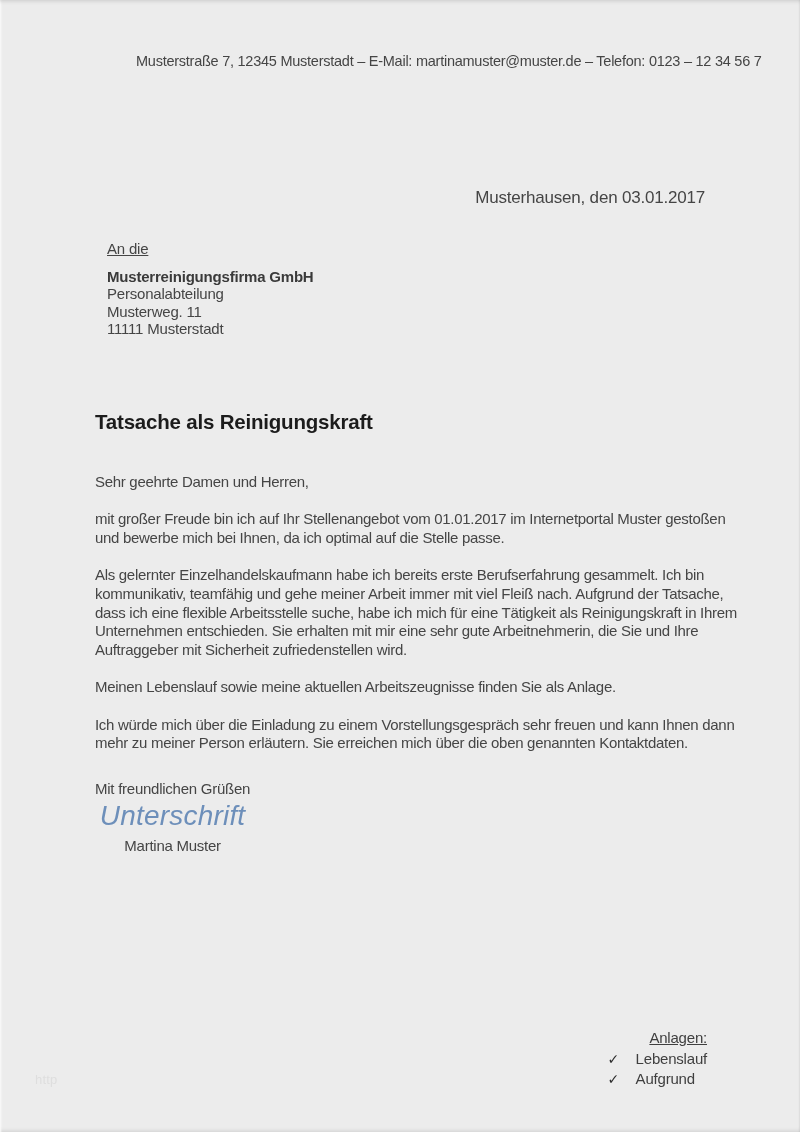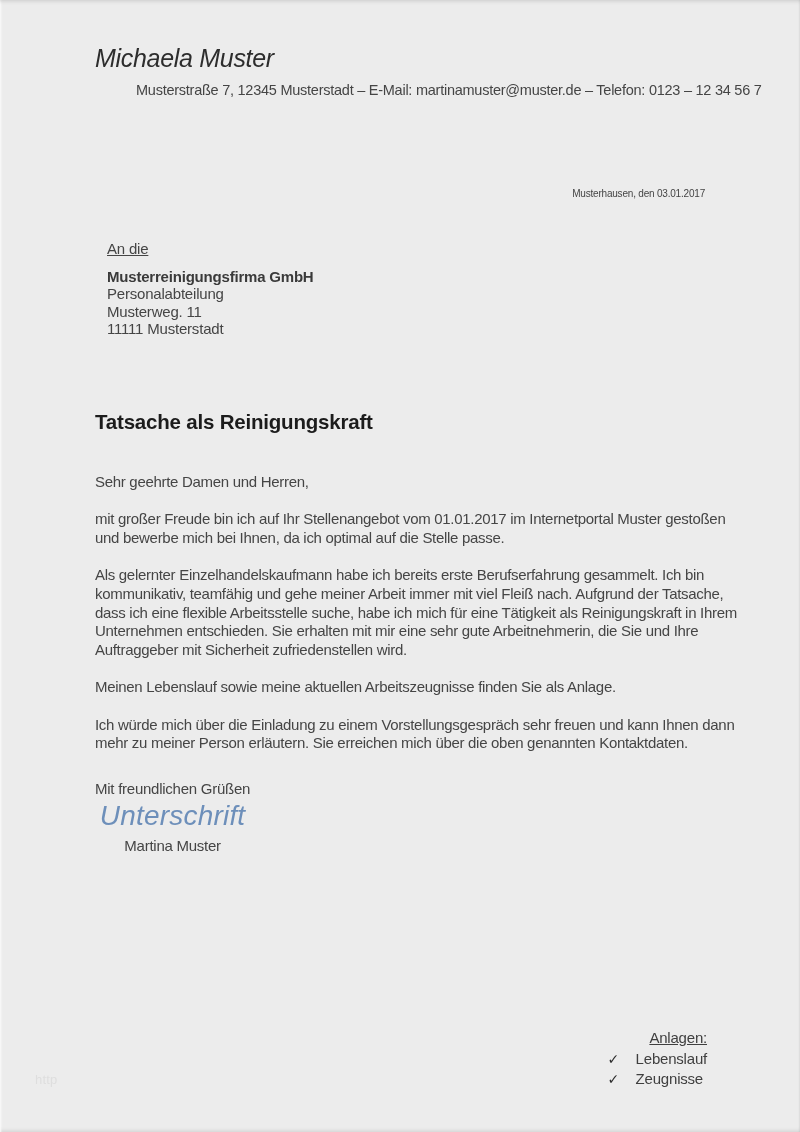--- a/index.html
+++ b/index.html
@@ -37,21 +37,21 @@
     font-size: 14.5px;
     letter-spacing: -0.25px;
     color: #454545;
     white-space: nowrap;
     margin-left: 41px;
   }
   .date-line {
     position: absolute;
     top: 188px;
     right: 95px;
-    font-size: 10px;
+    font-size: 17px;
     letter-spacing: -0.2px;
   }
   .recipient {
     position: absolute;
     left: 95px;
     top: 240px;
     font-size: 15px;
     line-height: 17.5px;
     letter-spacing: -0.2px;
     margin-left: 12px;
@@ -136,21 +136,20 @@
     color: #dedede;
     letter-spacing: 0.2px;
   }
 </style>
 </head>
 <body>
 
 <div class="page">
 
   <div class="header">
-    <div class="sender-name">Michaela Muster</div>
     <div class="contact-line">Musterstraße 7, 12345 Musterstadt – E-Mail: martinamuster@muster.de – Telefon: 0123 – 12 34 56 7</div>
   </div>
 
   <div class="date-line">Musterhausen, den 03.01.2017</div>
 
   <div class="recipient">
     <div class="an-die">An die</div>
     <div class="company">Musterreinigungsfirma GmbH</div>
     <div class="department">Personalabteilung</div>
     <div class="street">Musterweg. 11</div>
@@ -174,19 +173,19 @@
   </div>
 
   <div class="enclosures">
     <div class="enc-title">Anlagen:</div>
     <div class="enc-item">
       <span class="check">✓</span>
       <span class="enc-label">Lebenslauf</span>
     </div>
     <div class="enc-item">
       <span class="check">✓</span>
-      <span class="enc-label">Zeugnisse</span>
+      <span class="enc-label">Aufgrund</span>
     </div>
   </div>
 
   <div class="watermark">http</div>
 
 </div>
 
 </body></html>

